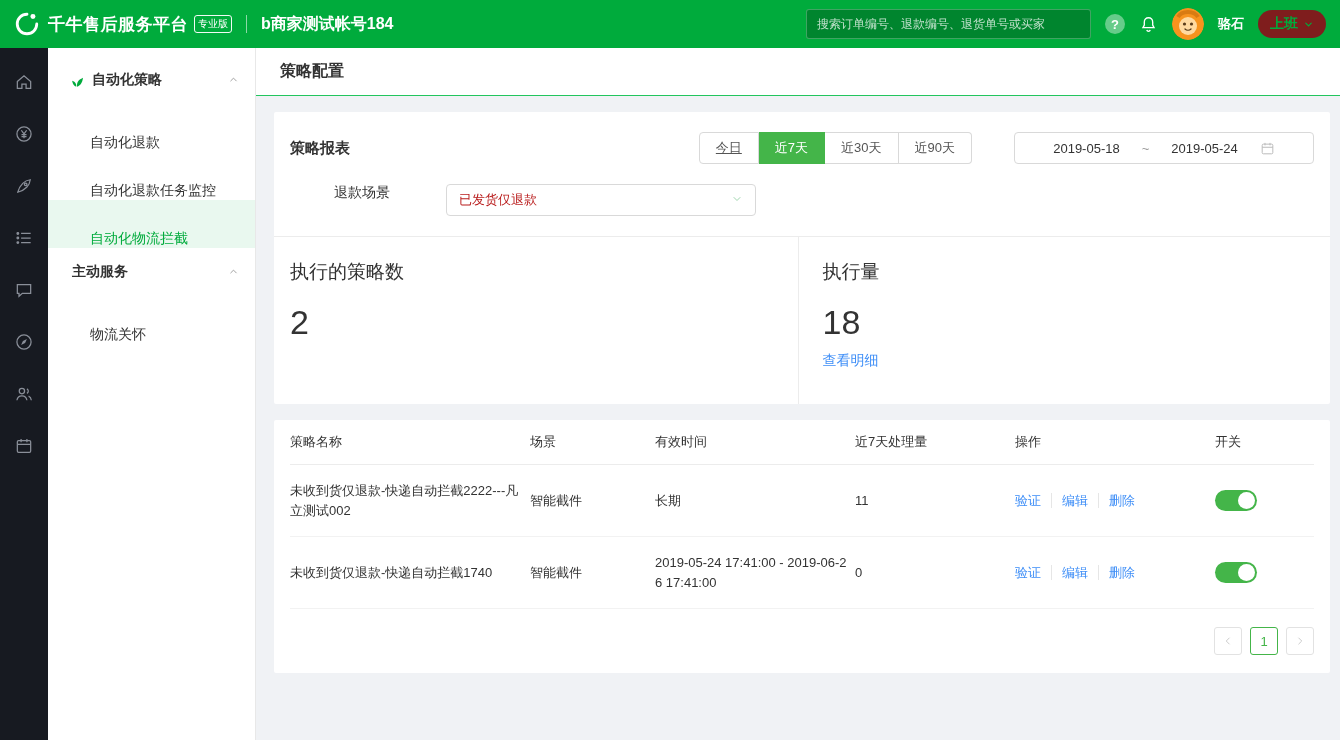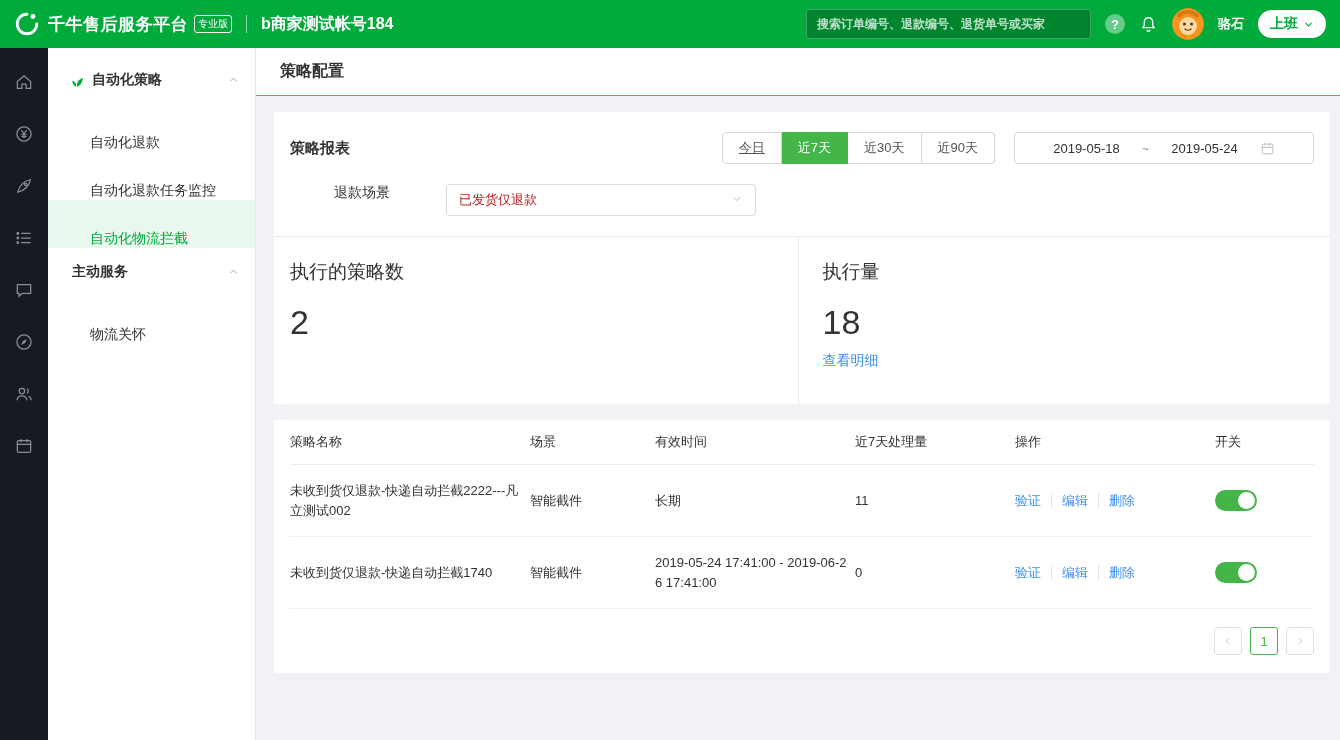--- a/index.html
+++ b/index.html
@@ -10,28 +10,28 @@
   }
   
   .topbar { height:48px; background:#00ab3c; display:flex; align-items:center; padding:0 14px; color:#fff; }
   .logo { width:26px; height:26px; margin-right:8px; flex:none; }
   .brand-title { font-size:17px; font-weight:bold; letter-spacing:.5px; }
   .badge { border:1px solid rgba(255,255,255,.95); font-size:10px; padding:1px 3px; border-radius:3px; margin-left:6px; }
   .top-divider { width:1px; height:18px; background:rgba(255,255,255,.55); margin:0 14px; }
   .account { font-size:16px; font-weight:bold; }
   .top-right { margin-left:auto; display:flex; align-items:center; gap:14px; }
   .search-box { width:285px; height:30px; background:rgba(0,0,0,.22); border:1px solid rgba(255,255,255,.25);
-    border-radius:3px; color:rgba(255,255,255,.8); padding:12px 10px; font-size:12px; outline:none;font-weight:bold; }
+    border-radius:3px; color:rgba(255,255,255,.8); padding:12px 10px; font-size:12px; outline:none; }
   .search-box::placeholder { color:rgba(255,255,255,.75); }
   .help-circle { width:20px; height:20px; border-radius:50%; background:rgba(255,255,255,.4); color:#fff;
     display:flex; align-items:center; justify-content:center; font-size:13px; font-weight:bold; cursor:pointer; }
   .icon-btn { display:flex; align-items:center; cursor:pointer; }
   .avatar { width:32px; height:32px; border-radius:50%; overflow:hidden; cursor:pointer; flex:none; }
   .username { font-size:13px; font-weight:bold; }
-  .status-pill { height:28px; background:#ffffff; color:#00ab3c; border:none; border-radius:14px; padding:0 12px;
+  .status-pill { height:28px; background:#7f1d1d; color:#00ab3c; border:none; border-radius:14px; padding:0 12px;
     font-size:14px; font-weight:bold; display:flex; align-items:center; gap:5px; cursor:pointer; }
   
   .main { display:flex; height:692px; }
   .rail { width:48px; background:#171a21; display:flex; flex-direction:column; align-items:center; padding-top:8px; flex:none; }
   .rail-item { height:52px; width:100%; display:flex; align-items:center; justify-content:center; color:#8a8f99; cursor:pointer; }
   .rail-item svg { width:20px; height:20px; }
   .sidebar { width:208px; background:#fff; border-right:1px solid #e8e8e8; padding-top:8px; flex:none; }
   .sec-head { height:48px; display:flex; align-items:center; padding:0 16px 0 20px; font-weight:bold; font-size:14px; cursor:pointer; }
   .sec-head.noicon { padding-left:24px; }
   .sec-head .leaf { width:18px; height:18px; margin-right:6px; }
@@ -45,21 +45,21 @@
   .card { background:#fff; border-radius:2px; margin-bottom:16px; }
   
   .report-head { display:flex; align-items:center; padding:20px 16px 0 16px; }
   .card-title { font-size:15px; font-weight:bold; }
   .seg { display:flex; margin-left:auto; }
   .seg button { height:32px; padding:0 16px; background:#fff; border:1px solid #d9d9d9; border-left:none;
     font-size:13px; color:#555; cursor:pointer; font-family:inherit; }
   .seg button:first-child { border-left:1px solid #d9d9d9; border-radius:4px 0 0 4px;text-decoration:underline; }
   .seg button:last-child { border-radius:0 4px 4px 0; }
   .seg button.active { background:#44b549; border-color:#44b549; color:#fff; }
-  .date-range { width:300px; height:32px; border:1px solid #d9d9d9; border-radius:4px; margin-left:19px;
+  .date-range { width:300px; height:32px; border:1px solid #d9d9d9; border-radius:4px; margin-left:42px;
     display:flex; align-items:center; justify-content:center; gap:22px; font-size:13px; color:#333; cursor:pointer; }
   .date-range .cal { width:15px; height:15px; }
   .filter-row { display:flex; align-items:flex-start; padding:20px 16px;margin-left:44px; }
   .filter-label { margin-right:56px; }
   .select { width:310px; height:32px; border:1px solid #d9d9d9; border-radius:4px; display:flex; align-items:center;
     padding:0 12px; font-size:13px; color:#b91c1c; cursor:pointer; }
   .select .chev { margin-left:auto; }
   .stats { display:flex; border-top:1px solid #ececec; }
   .stat { flex:1; padding:22px 16px 34px 16px; }
   .stat + .stat { border-left:1px solid #ececec; padding-left:24px; }

